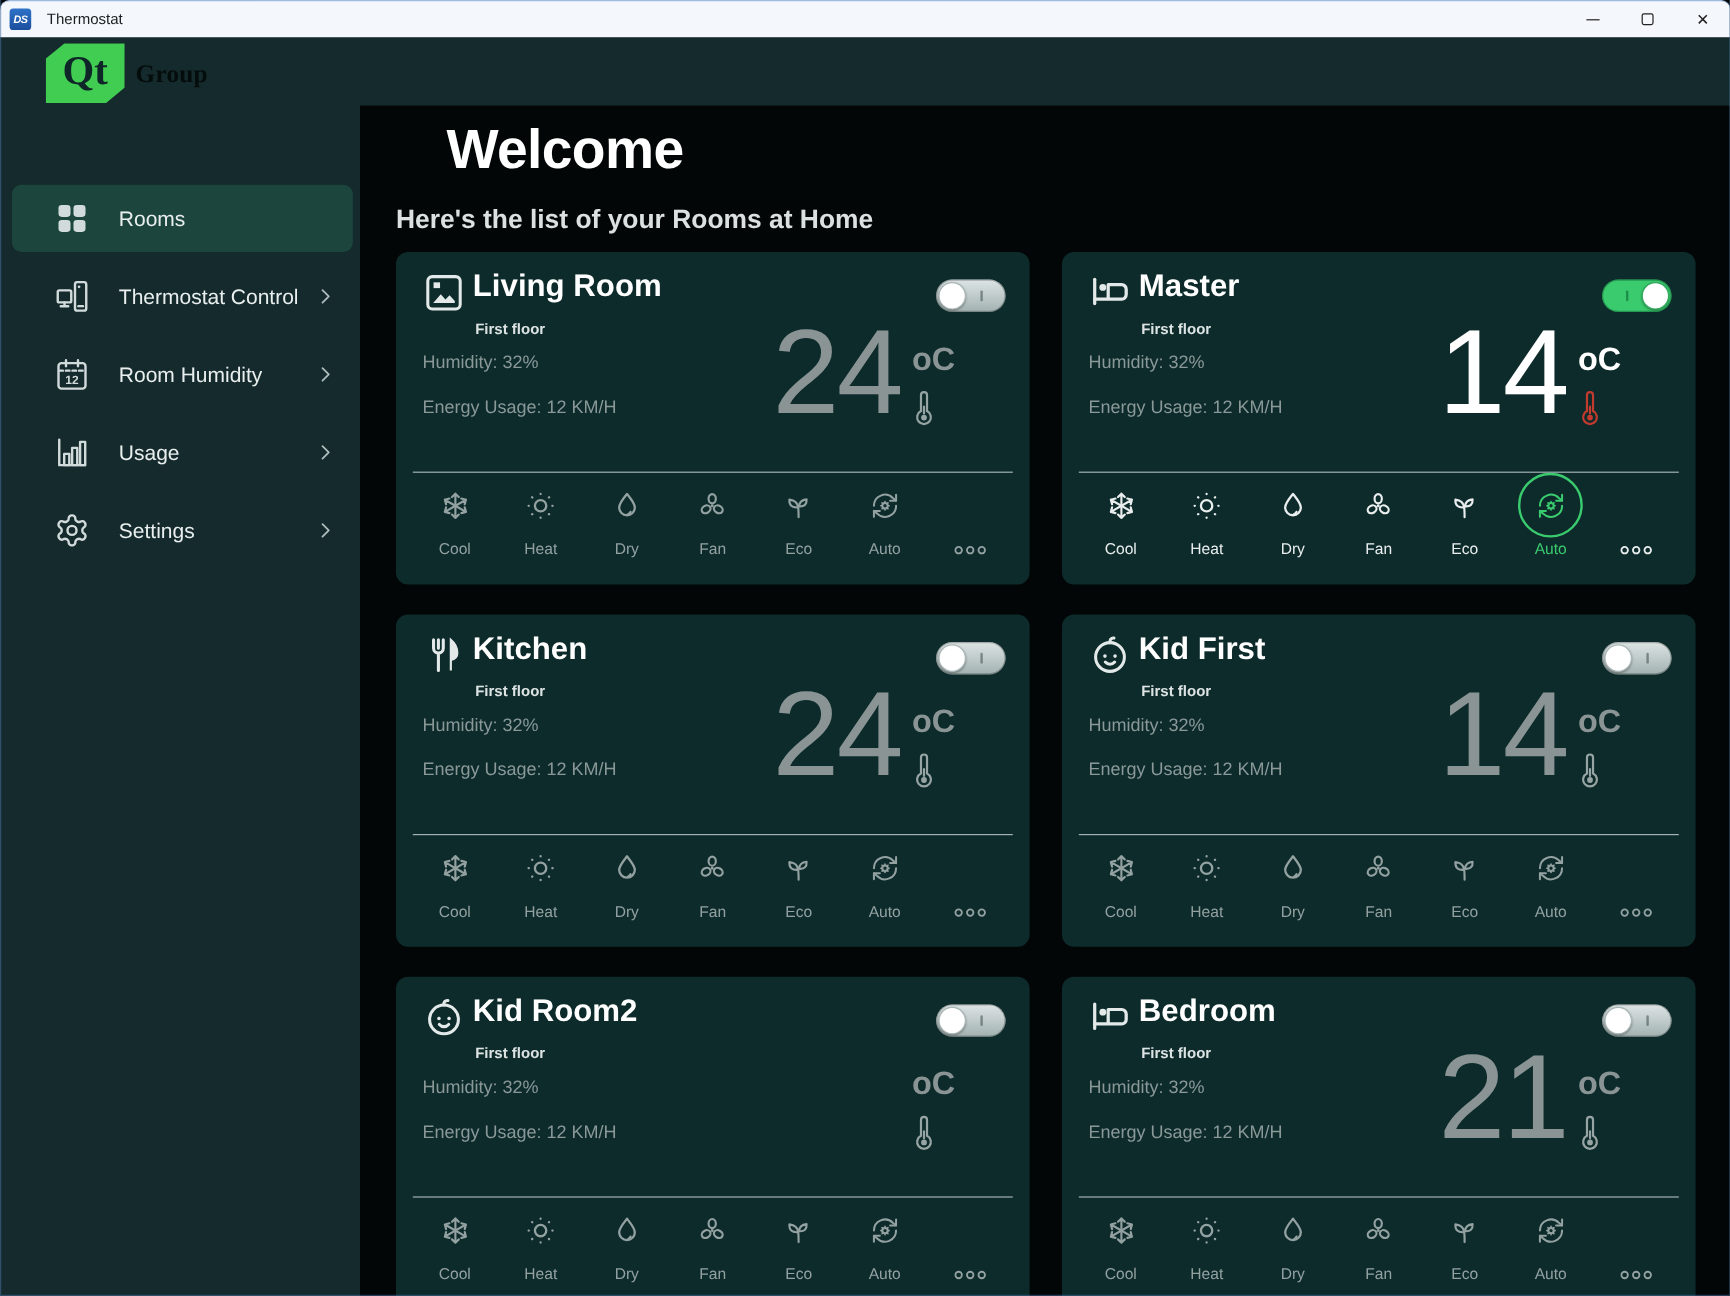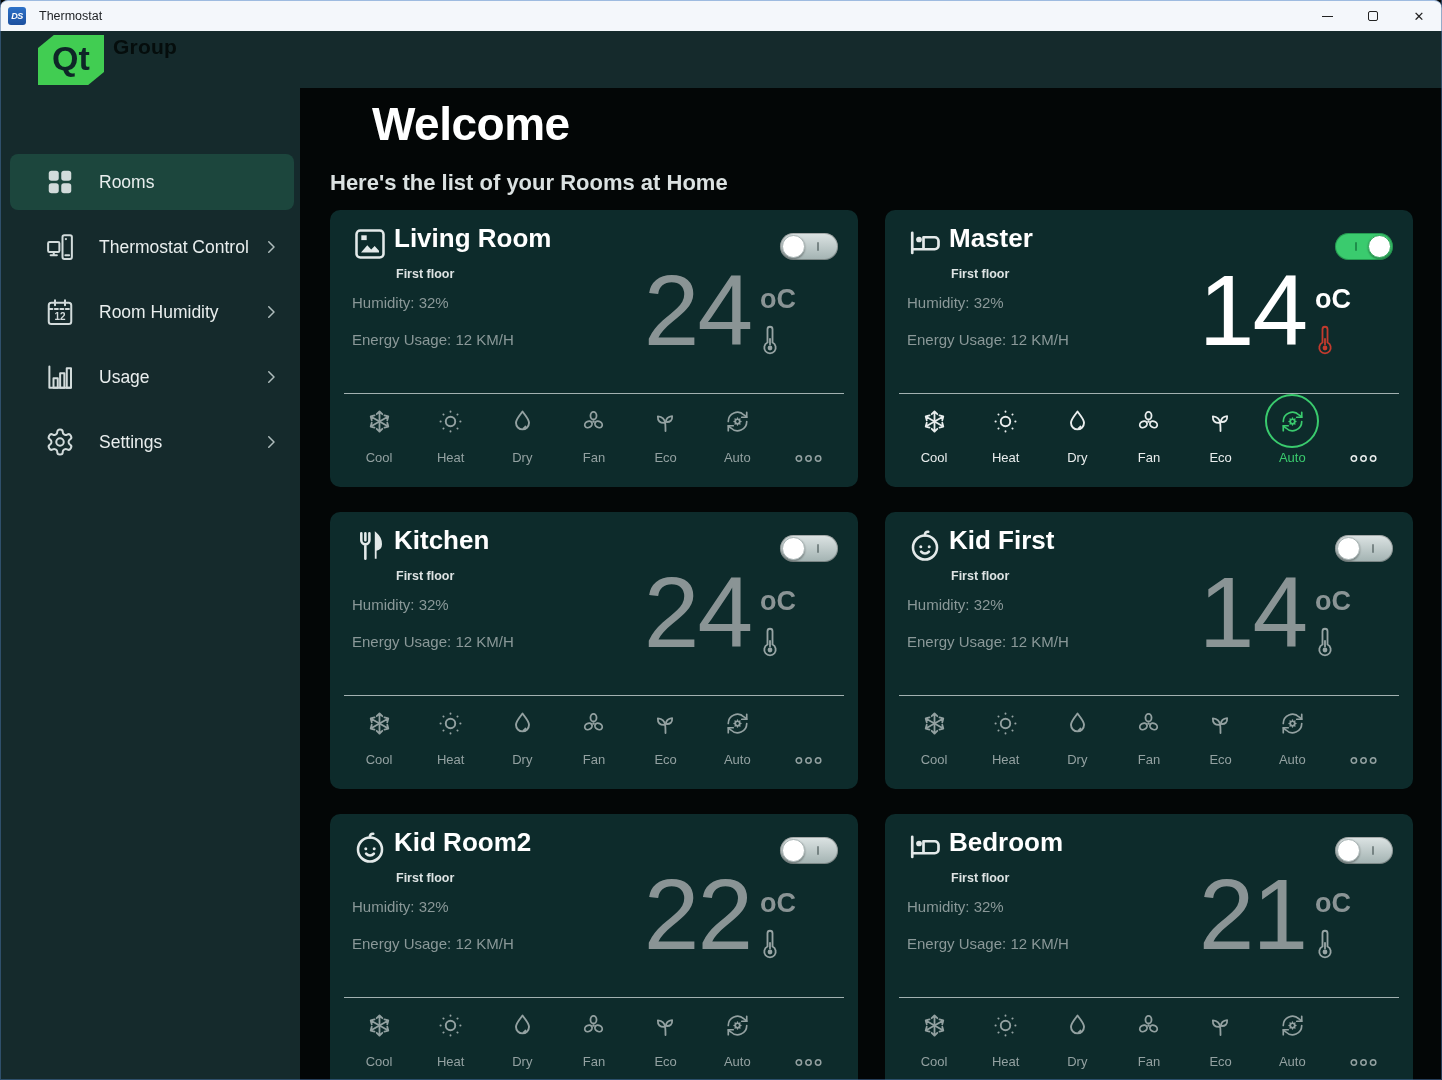--- a/index.html
+++ b/index.html
@@ -27,21 +27,21 @@
   .glyph-max { width:10px; height:10px; border:1px solid #222; border-radius:2px; display:block; }
   .glyph-close { font-size:13px; line-height:1; }
 
   
   .app { position:relative; height:1049px; background:#030606; }
   .band { position:absolute; top:0; left:0; right:0; height:57px; background:#152a2c; }
   .sidebar { position:absolute; top:0; left:0; bottom:0; width:300px; background:#152a2c; z-index:2; }
   .main { position:absolute; top:0; left:300px; right:0; bottom:0; padding:67px 29px 0 30px; z-index:1; }
 
   
-  .logo { display:flex; margin:4px 0 0 38px; height:52px; }
+  .logo { display:flex; align-items:center; margin:4px 0 0 38px; height:52px;font-family:Liberation Serif, serif; }
   .qt-box {
     width:66px; height:50px; background:#41cd52; color:#0e2627;
     clip-path:polygon(24% 0,100% 0,100% 74%,76% 100%,0 100%,0 26%);
     display:flex; align-items:center; justify-content:center;
     font-size:34px; font-weight:bold; padding-bottom:3px;
   }
   .logo-group { margin-left:9px; font-size:21px; font-weight:bold; color:#050d0c; letter-spacing:.2px; }
 
   
   .nav { margin-top:67px; }
@@ -696,21 +696,20 @@
             </svg>
           </span>
     <h2 class="room-name">Kid Room2</h2>
     <div class="room-floor">First floor</div>
     <span class="toggle">
             <span class="knob"></span>
           </span>
     <div class="stat humidity">Humidity: 32%</div>
     <div class="stat energy">Energy Usage: 12 KM/H</div>
     <div class="temp">
-      <span class="temp-num">22</span>
       <span class="temp-side">
         <span class="unit">oC</span>
         <span class="thermo">
                 <svg viewBox="0 0 14 28" fill="none" stroke="currentColor" stroke-width="1.6" stroke-linecap="round">
                   <path d="M4.8 16.2V4.6a2.2 2.2 0 0 1 4.4 0v11.6a5 5 0 1 1-4.4 0z"></path>
                   <circle cx="7" cy="21" r="2.1" fill="currentColor" stroke="none"></circle>
                   <path d="M7 13v5"></path>
                 </svg>
               </span>
       </span>

